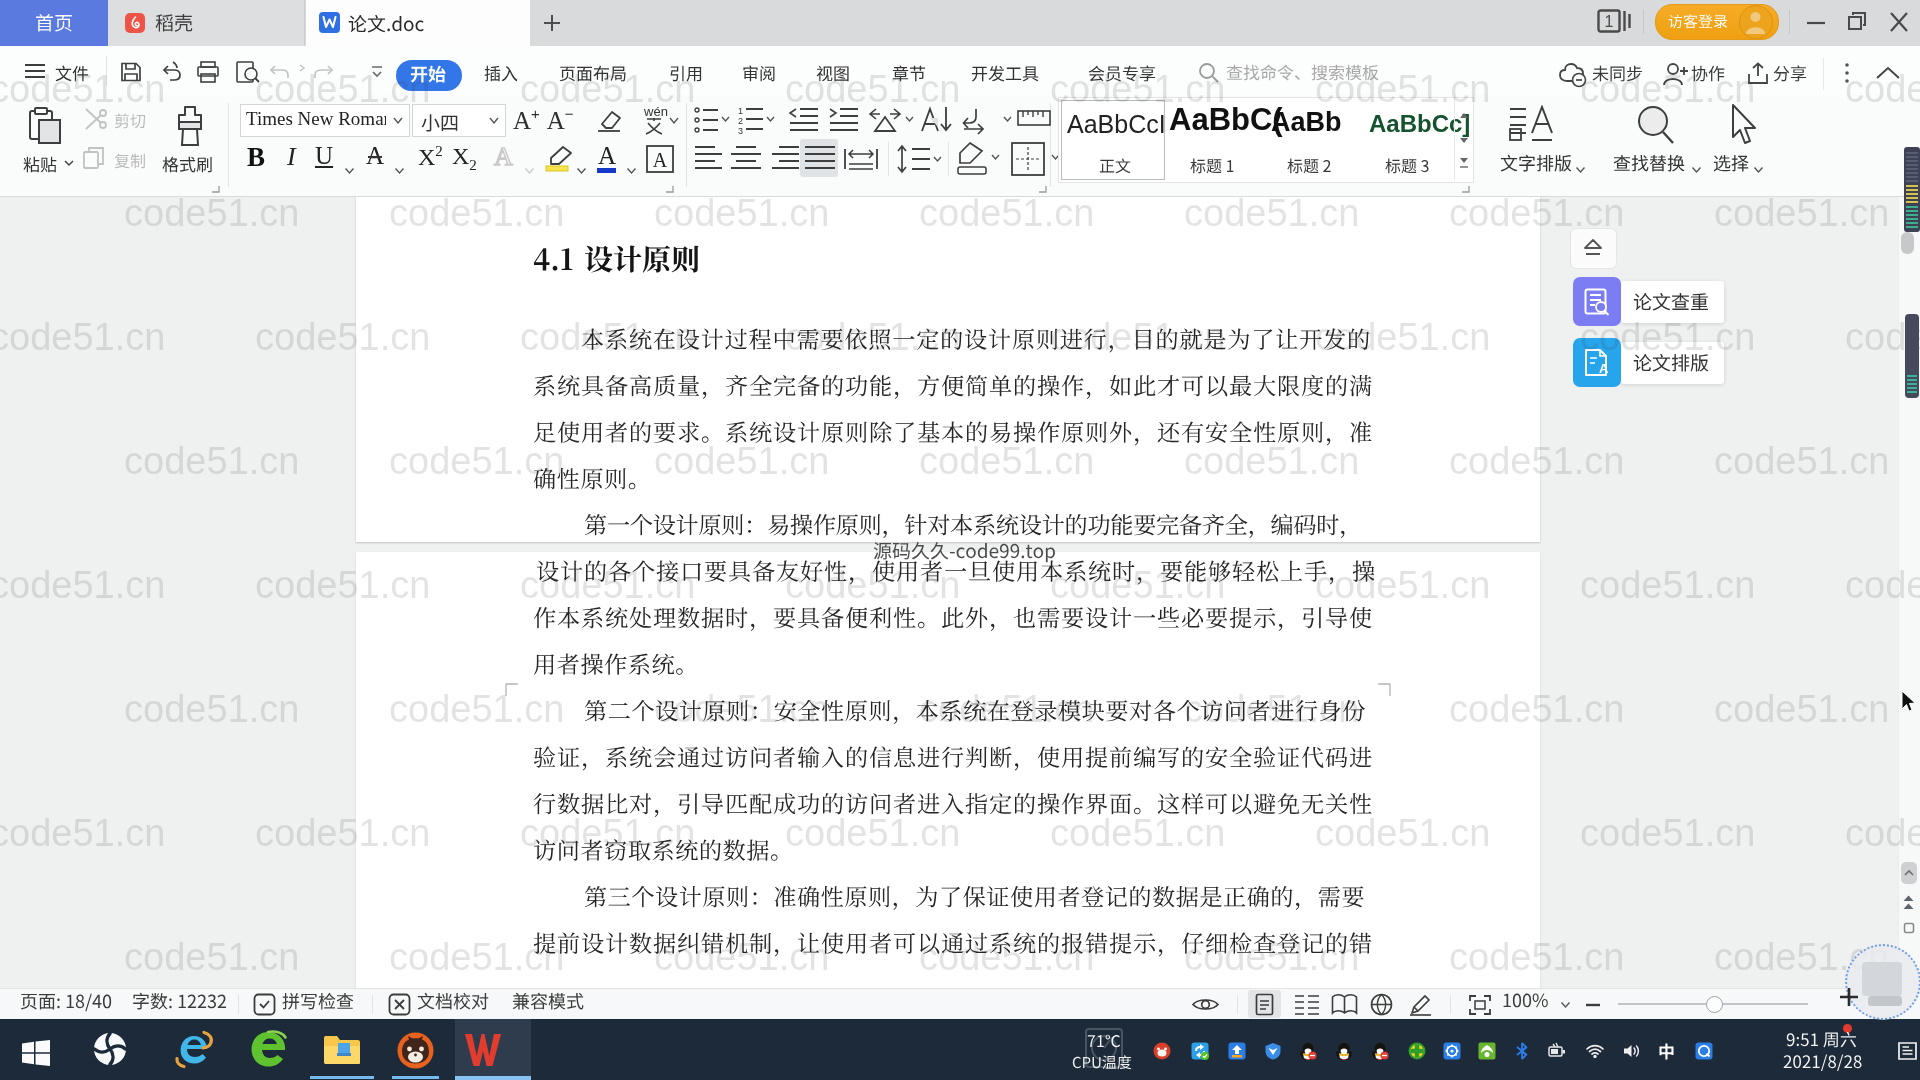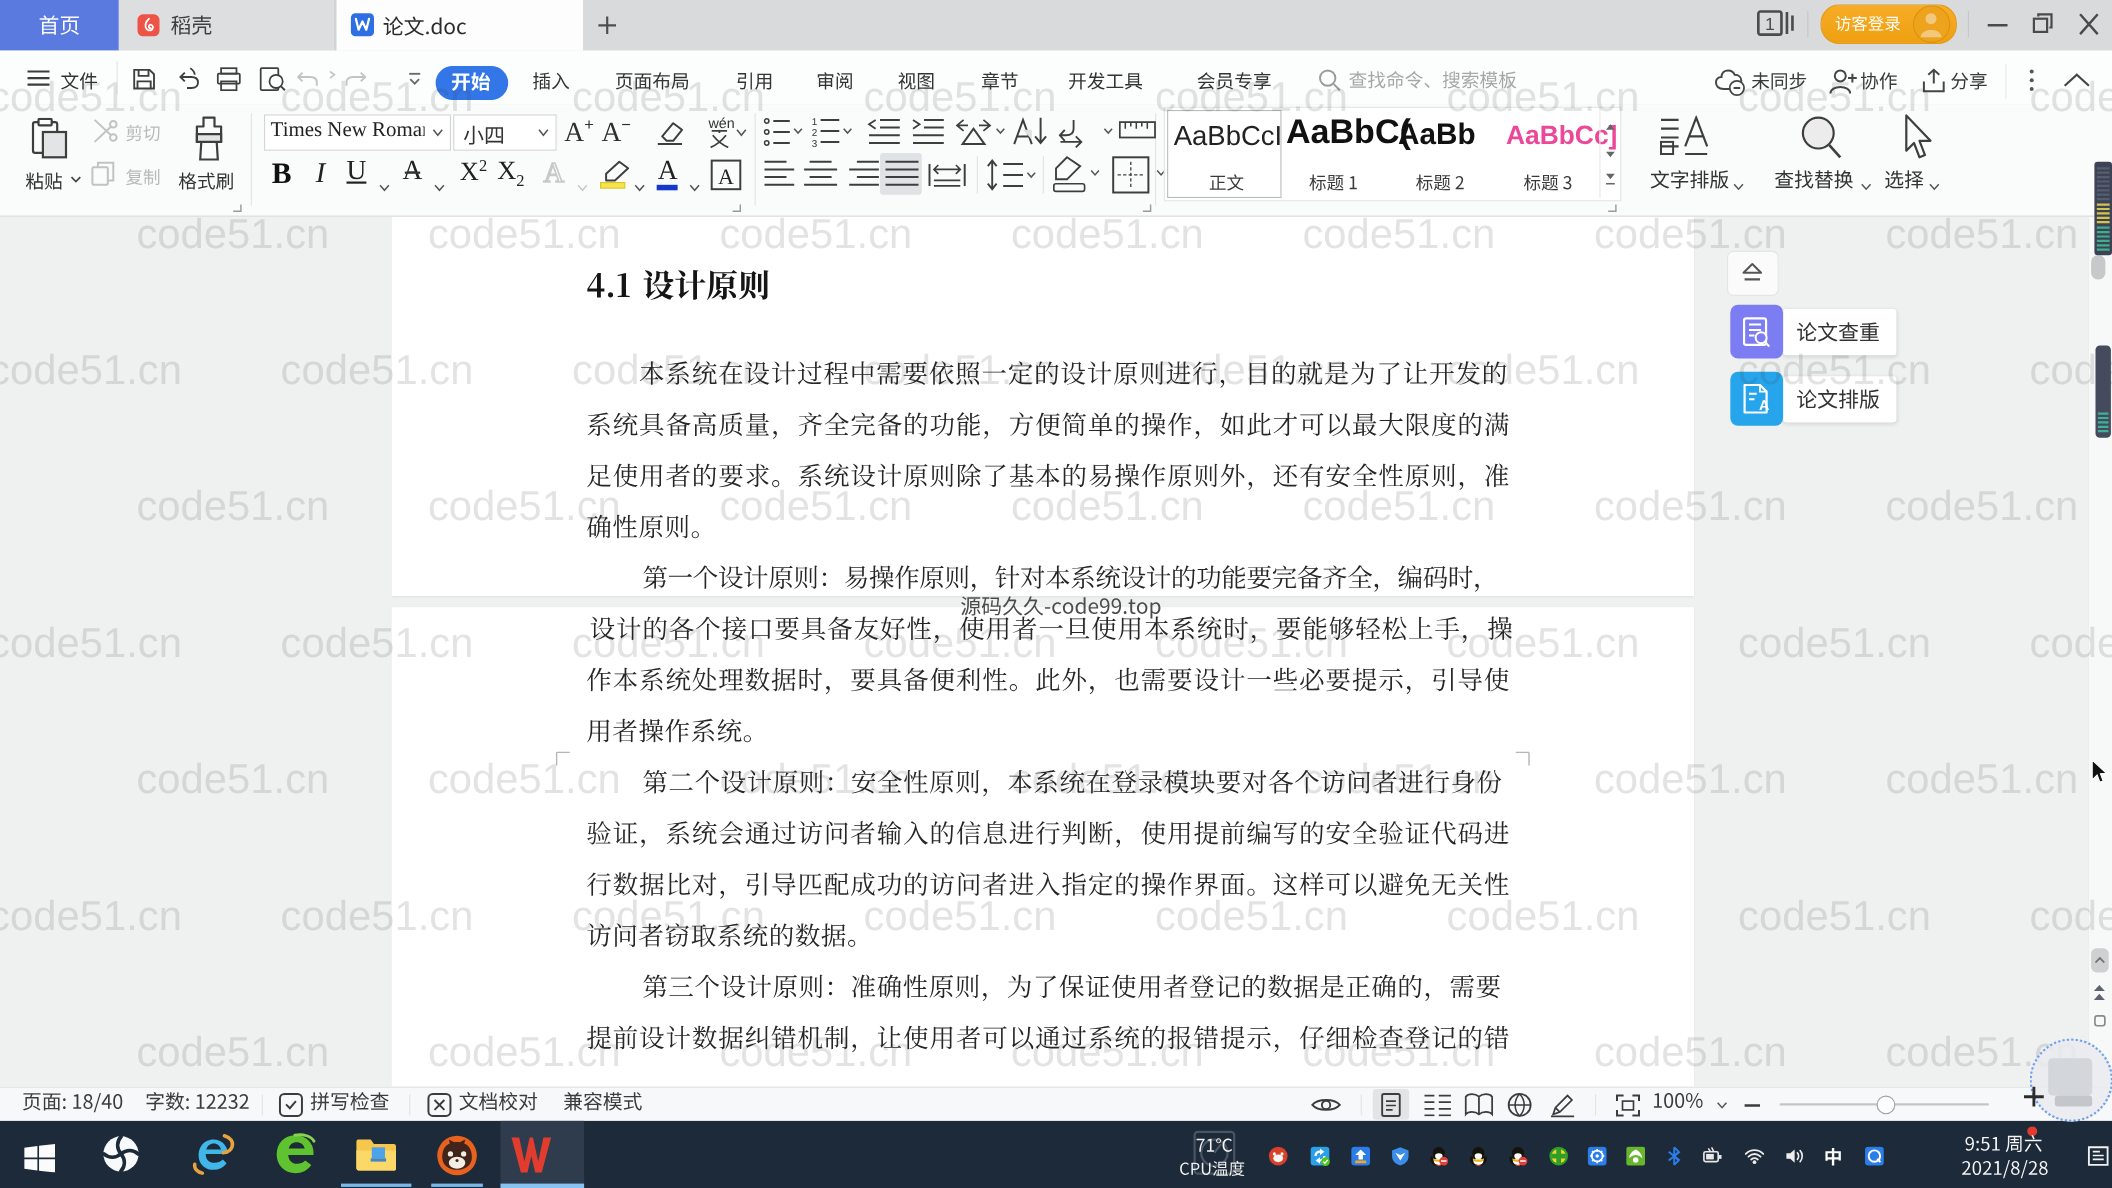--- a/index.html
+++ b/index.html
@@ -267,21 +267,21 @@
         <rect x="2" y="2" width="32" height="32" fill="none" stroke="#3e3e3e" stroke-width="1.8"></rect>
         <path d="M18 6 V30 M6 18 H30" stroke="#3e3e3e" stroke-width="1.2" stroke-dasharray="3 2"></path>
         <path d="M42 14 L45.5 18 L49 14" fill="none" stroke="#555" stroke-width="1.4"></path>
       </svg>
 </div>
     <div class="abs" style="left:1058px;top:97px;width:414px;height:84px;background:#fff;border:1px solid #e3e4e5;z-index:6;font-family:Liberation Sans, sans-serif">
 <div class="abs" style="left:2px;top:2px;width:102px;height:78px;border:1px solid #b9bcbe"></div>
 <div class="abs" style="left:8px;top:12px;font-size:25px;color:#222">AaBbCcI</div>
 <div class="abs" style="left:110px;top:4px;font-size:31px;font-weight:bold;color:#111">AaBbC(</div>
 <div class="abs" style="left:212px;top:9px;font-size:27px;font-weight:bold;color:#111">AaBb</div>
-<div class="abs" style="left:310px;top:12px;font-size:24px;font-weight:bold;color:#ec4899">AaBbCc]</div>
+<div class="abs" style="left:310px;top:12px;font-size:24px;font-weight:bold;color:#14532d">AaBbCc]</div>
 <div class="abs" style="left:395px;top:0;width:19px;height:82px;border-left:1px solid #e8e8e8"></div>
 <svg class="abs" style="left:398px;top:12px" width="14" height="60" viewBox="0 0 14 60">
         <path d="M3 8 L7 3 L11 8 Z" fill="#666"></path>
         <path d="M3 28 L7 33 L11 28 Z" fill="#666"></path>
         <path d="M3 48 L7 53 L11 48 Z" fill="#666"></path>
         <path d="M3 57 H11" stroke="#666" stroke-width="1.4"></path>
       </svg>
 </div>
     <div class="abs" style="left:1480px;top:95px;width:340px;height:101px;z-index:6">
 <svg class="abs" style="left:28px;top:10px" width="48" height="40" viewBox="0 0 48 40">

